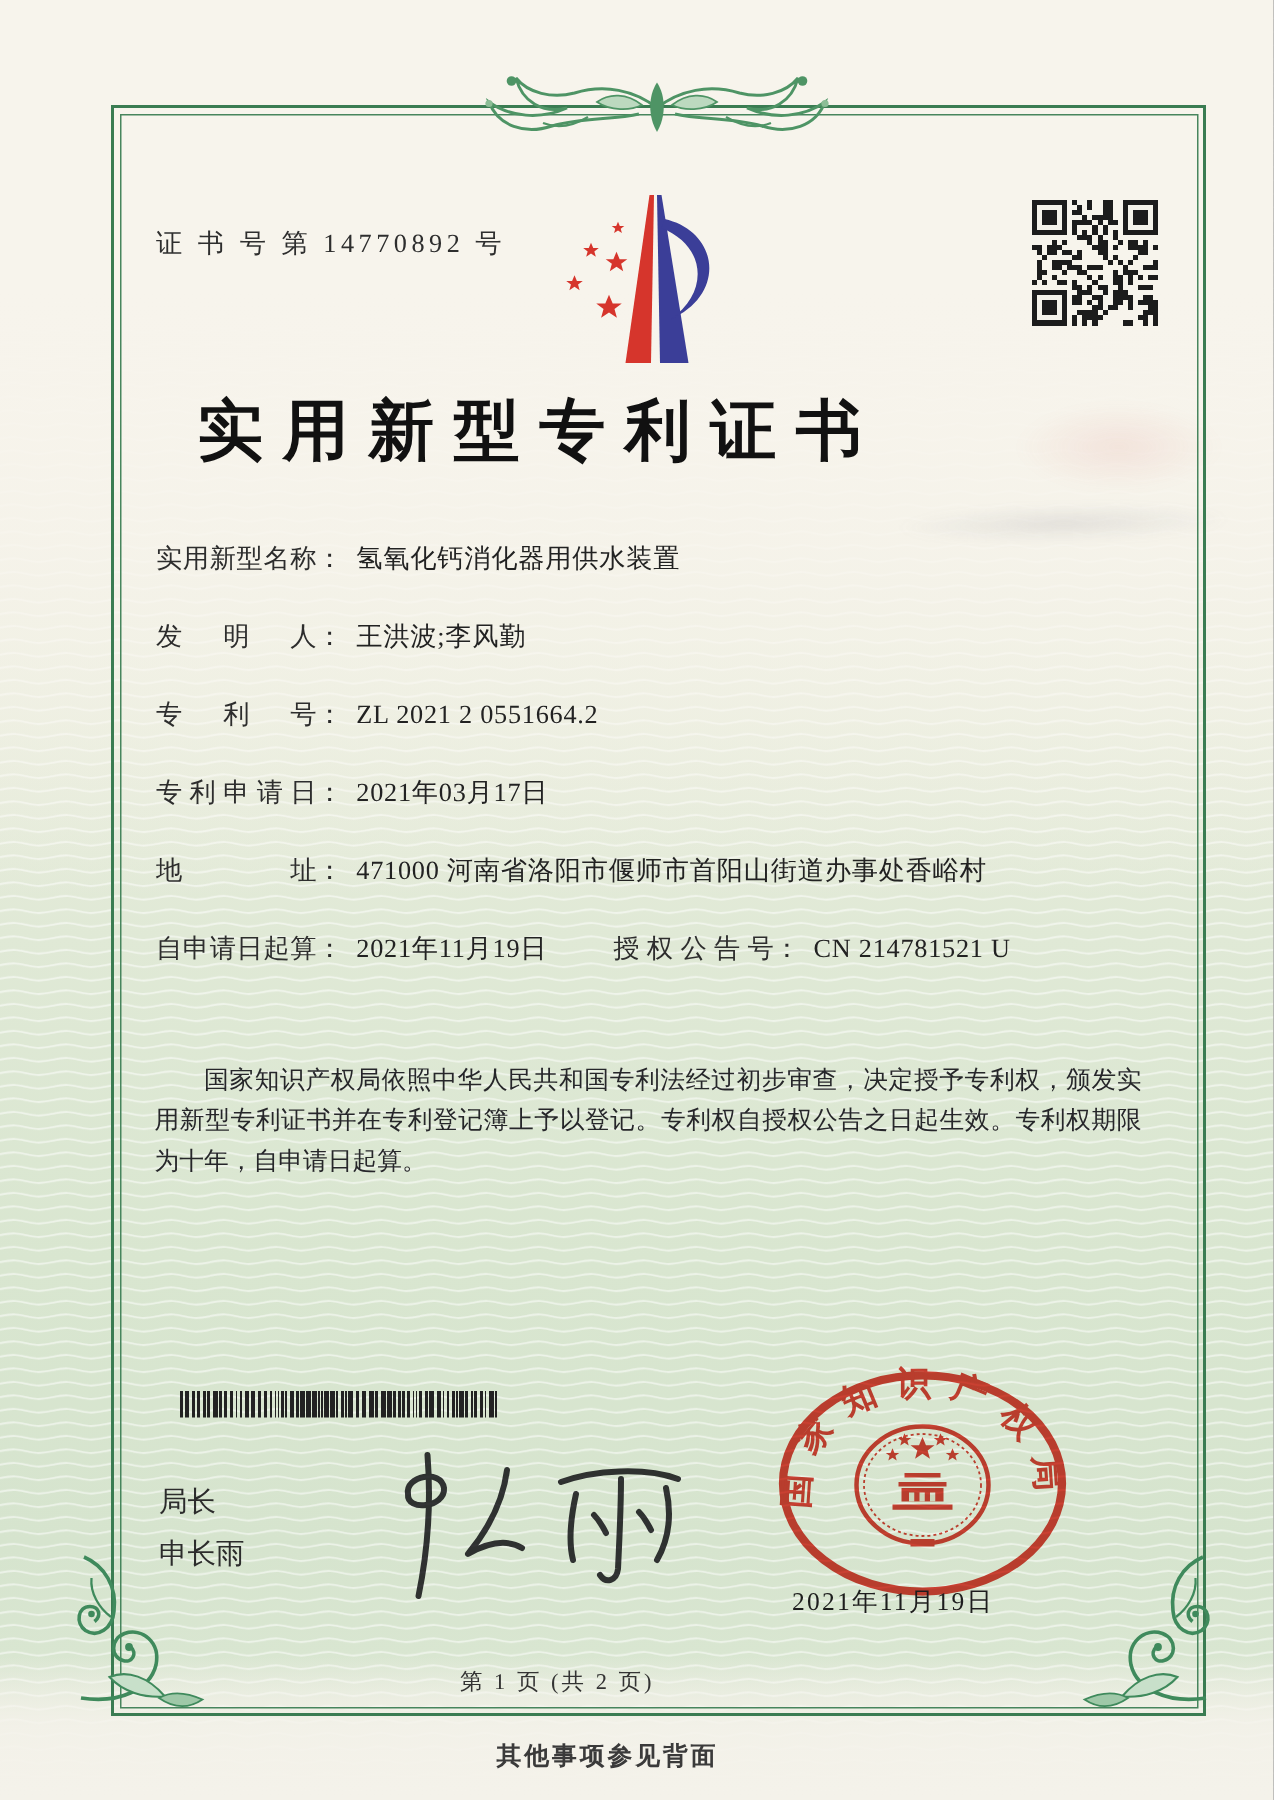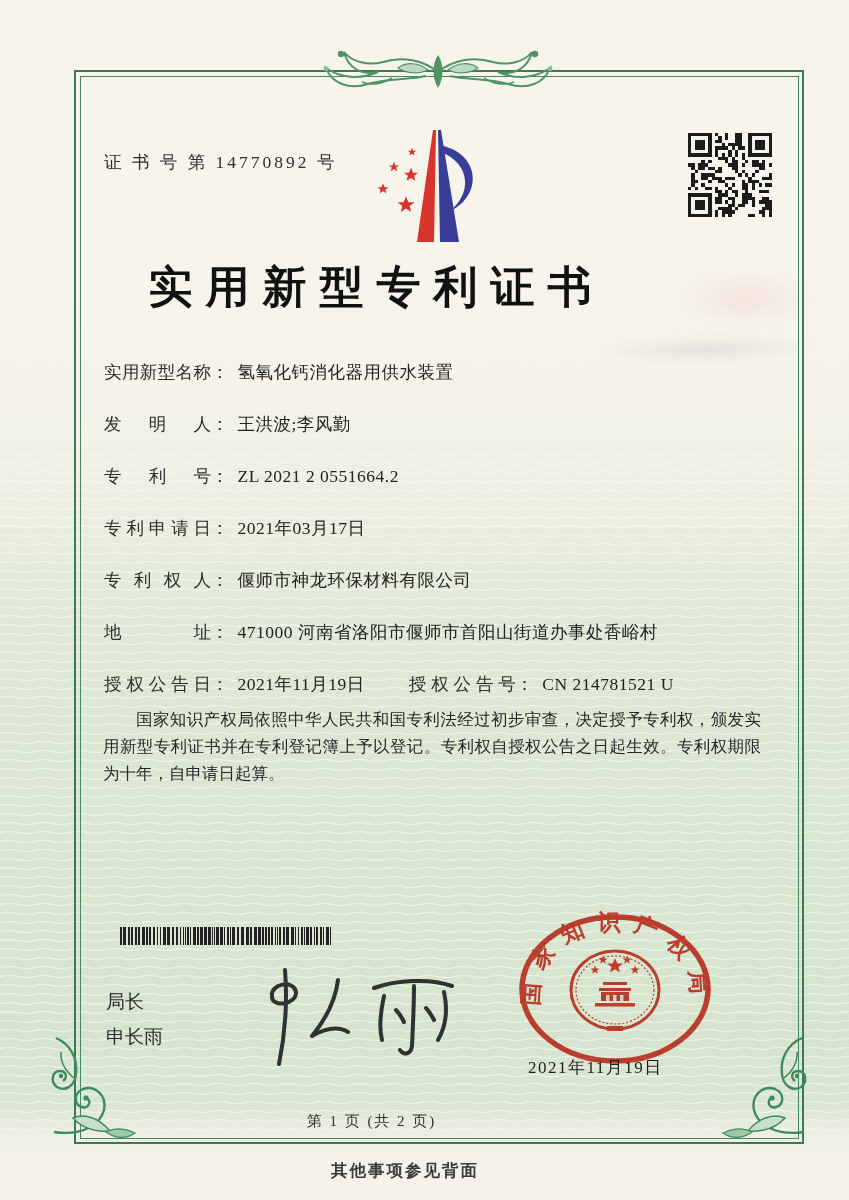--- a/index.html
+++ b/index.html
@@ -23,21 +23,21 @@
   .frame{position:absolute;left:74px;top:70px;width:730px;height:1074px;z-index:3;
          border:2.5px solid #3a7c52;pointer-events:none;}
   .frame::after{content:"";position:absolute;inset:3.5px;border:1.2px solid #47855d;}
   .orn{position:absolute;z-index:4;pointer-events:none;}
   .orn-top{left:288px;top:42px;}
   .orn-bl{left:48px;top:1032px;transform:scaleX(-1);}
   .orn-br{left:718px;top:1032px;}
   .certno{position:absolute;left:104px;top:150px;z-index:5;font-size:17.5px;letter-spacing:3px;color:#2e2e2e;}
   .logo{position:absolute;left:366px;top:124px;z-index:5;}
   .qr{position:absolute;left:688px;top:132px;z-index:5;}
-  .title{position:absolute;left:17px;top:258px;width:719px;margin:0;z-index:5;text-align:center;
+  .title{position:absolute;left:0;top:258px;width:719px;margin:0;z-index:5;text-align:center;
          font-size:44px;font-weight:700;letter-spacing:13px;color:#111;}
   .fields{position:absolute;left:104px;top:360px;width:672px;z-index:5;font-size:17.5px;}
   .frow{height:52px;white-space:nowrap;}
   .flabel{display:inline-block;width:107px;text-align:justify;text-align-last:justify;color:#2d2d2d;}
   .fcolon{display:inline-block;margin-right:9px;}
   .fvalue{letter-spacing:.5px;color:#222;}
   .flabel2{margin-left:44px;}
   .bodytext{position:absolute;left:103px;top:706px;width:658px;z-index:5;font-size:16.5px;
             line-height:1.64;color:#26262a;text-align:justify;}
   .bodytext p{margin:0 0 3px 0;text-indent:2em;}
@@ -338,27 +338,24 @@
     <div class="frow">
       <span class="flabel">发明人</span><span class="fcolon">：</span><span class="fvalue">王洪波;李风勤</span>
     </div>
     <div class="frow">
       <span class="flabel">专利号</span><span class="fcolon">：</span><span class="fvalue">ZL 2021 2 0551664.2</span>
     </div>
     <div class="frow">
       <span class="flabel">专利申请日</span><span class="fcolon">：</span><span class="fvalue">2021年03月17日</span>
     </div>
     <div class="frow">
-      <span class="flabel">专利权人</span><span class="fcolon">：</span><span class="fvalue">偃师市神龙环保材料有限公司</span>
-    </div>
-    <div class="frow">
       <span class="flabel">地址</span><span class="fcolon">：</span><span class="fvalue">471000 河南省洛阳市偃师市首阳山街道办事处香峪村</span>
     </div>
     <div class="frow">
-      <span class="flabel">授权公告日</span><span class="fcolon">：</span><span class="fvalue">2021年11月19日</span><span class="flabel flabel2">授权公告号</span><span class="fcolon">：</span><span class="fvalue">CN 214781521 U</span>
+      <span class="flabel">自申请日起算</span><span class="fcolon">：</span><span class="fvalue">2021年11月19日</span><span class="flabel flabel2">授权公告号</span><span class="fcolon">：</span><span class="fvalue">CN 214781521 U</span>
     </div>
   </div>
 
   <div class="bodytext">
     <p>国家知识产权局依照中华人民共和国专利法经过初步审查，决定授予专利权，颁发实用新型专利证书并在专利登记簿上予以登记。专利权自授权公告之日起生效。专利权期限为十年，自申请日起算。</p>
   </div>
 
   <svg class="barcode" id="barcode" width="215" height="18" viewBox="0 0 215 18" shape-rendering="crispEdges">
       <rect x="0" y="0" width="2" height="18" fill="#222"></rect>
       <rect x="3" y="0" width="3" height="18" fill="#222"></rect>

